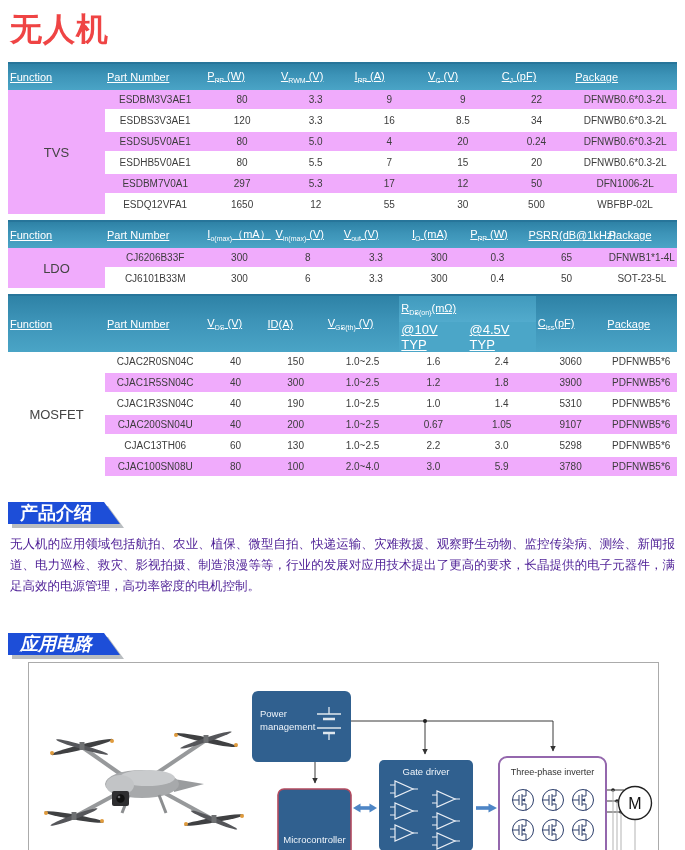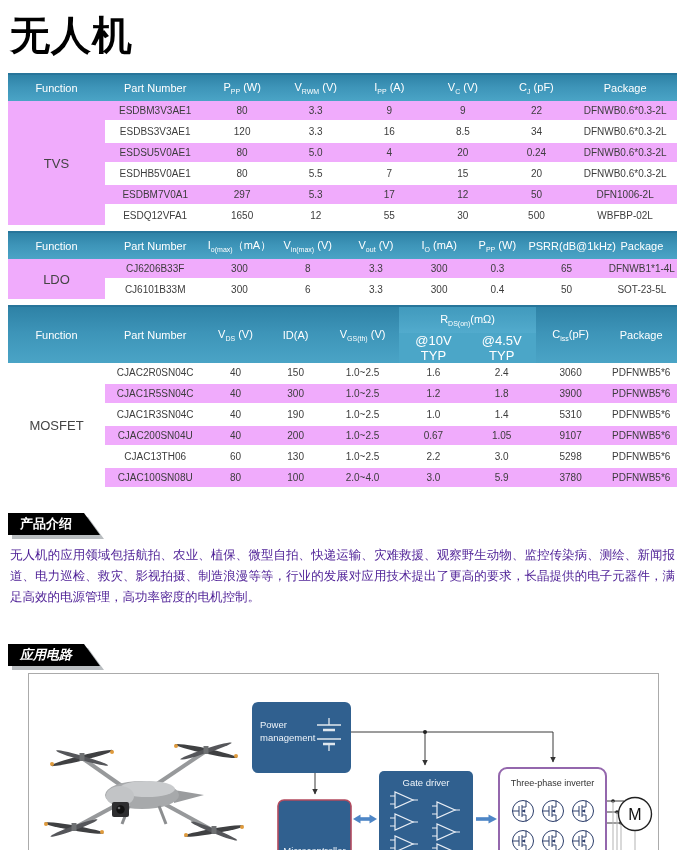--- a/index.html
+++ b/index.html
@@ -1,39 +1,39 @@
 <!DOCTYPE html>
 <html><head>
 <meta charset="utf-8">
 <style>
   html,body{margin:0;padding:0;background:#fff;}
   body{width:685px;height:850px;overflow:hidden;position:relative;
        font-family:"Liberation Sans","DejaVu Sans",sans-serif;}
-  h1.page-title{font-size:40px;font-weight:bold;color:#000000;margin:8px 0 10px 10px;letter-spacing:1px;}
+  h1.page-title{font-size:32px;font-weight:bold;color:#ef4444;margin:8px 0 10px 10px;letter-spacing:1px;}
 
   
   table.spec{width:669px;margin:0 0 4px 8px;border-collapse:separate;border-spacing:0;
              table-layout:fixed;font-size:10px;color:#3c3c3c;}
   table.spec thead th{background:linear-gradient(180deg,#2e82a6 0%,#3d94b8 45%,#4aa4c6 100%);
-             color:#fff;font-weight:400;font-size:11px;height:26px;padding:0 2px;text-align:center;
-             border-top:2px solid #27759a;}
+             color:#fff;font-weight:400;font-size:11px;height:26px;padding:0 2px;text-align:left;
+             border-top:2px solid #27759a;text-decoration:underline;}
   table.spec thead th.group{background:linear-gradient(180deg,#419abd,#52abcd);}
   table.spec thead tr.sub th{height:15px;font-size:13px;border-top:none;background:#4ba6c8;}
   table.spec thead sub{font-size:7px;}
   table.spec td{text-align:center;height:19px;line-height:19px;border-bottom:2px solid #fff;
              background:#fff;padding:0 2px;white-space:nowrap;overflow:hidden;}
   table.spec tr.alt td{background:#f0abfc;}
   table.spec td.fn-cell{background:#fff;font-size:13px;color:#444;}
 
   
   .badge{position:relative;display:inline-block;height:22px;line-height:22px;margin-left:8px;}
   .badge .shadow{position:absolute;left:4px;top:4px;width:100%;height:100%;background:#b9bdc0;
       clip-path:polygon(0 0,calc(100% - 16px) 0,100% 100%,0 100%);}
-  .badge .face{position:relative;display:block;background:#000000;color:#fff;font-weight:bold;
-      font-size:13px;padding:0 28px 0 12px;
+  .badge .face{position:relative;display:block;background:#1d4ed8;color:#fff;font-weight:bold;
+      font-size:18px;padding:0 28px 0 12px;
       clip-path:polygon(0 0,calc(100% - 16px) 0,100% 100%,0 100%);}
   .badge-wrap1{margin-top:24px;}
   .badge-wrap2{margin-top:36px;font-style:italic;}
 
   .intro-text{margin:10px 10px 0 10px;font-size:12.5px;line-height:21px;color:#4c1d95;
       text-align:justify;}
 
   
   .circuit-box{position:relative;margin:7px 0 0 28px;width:629px;height:240px;
       border:1px solid #ababab;background:#fff;}

